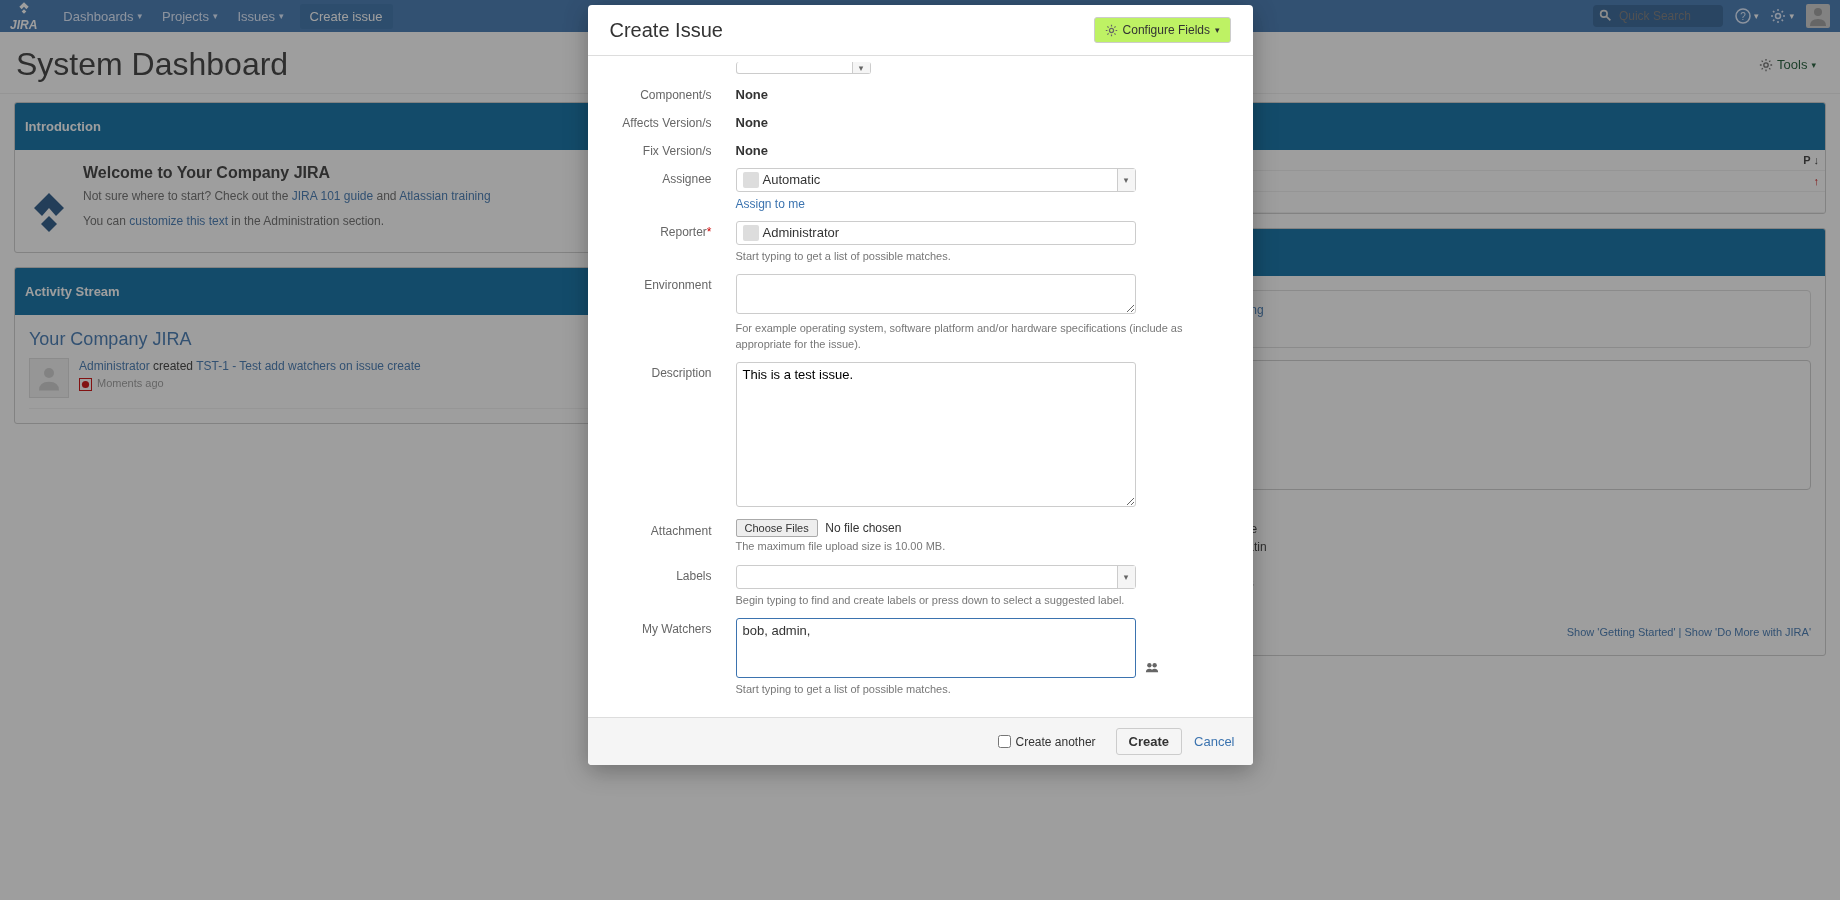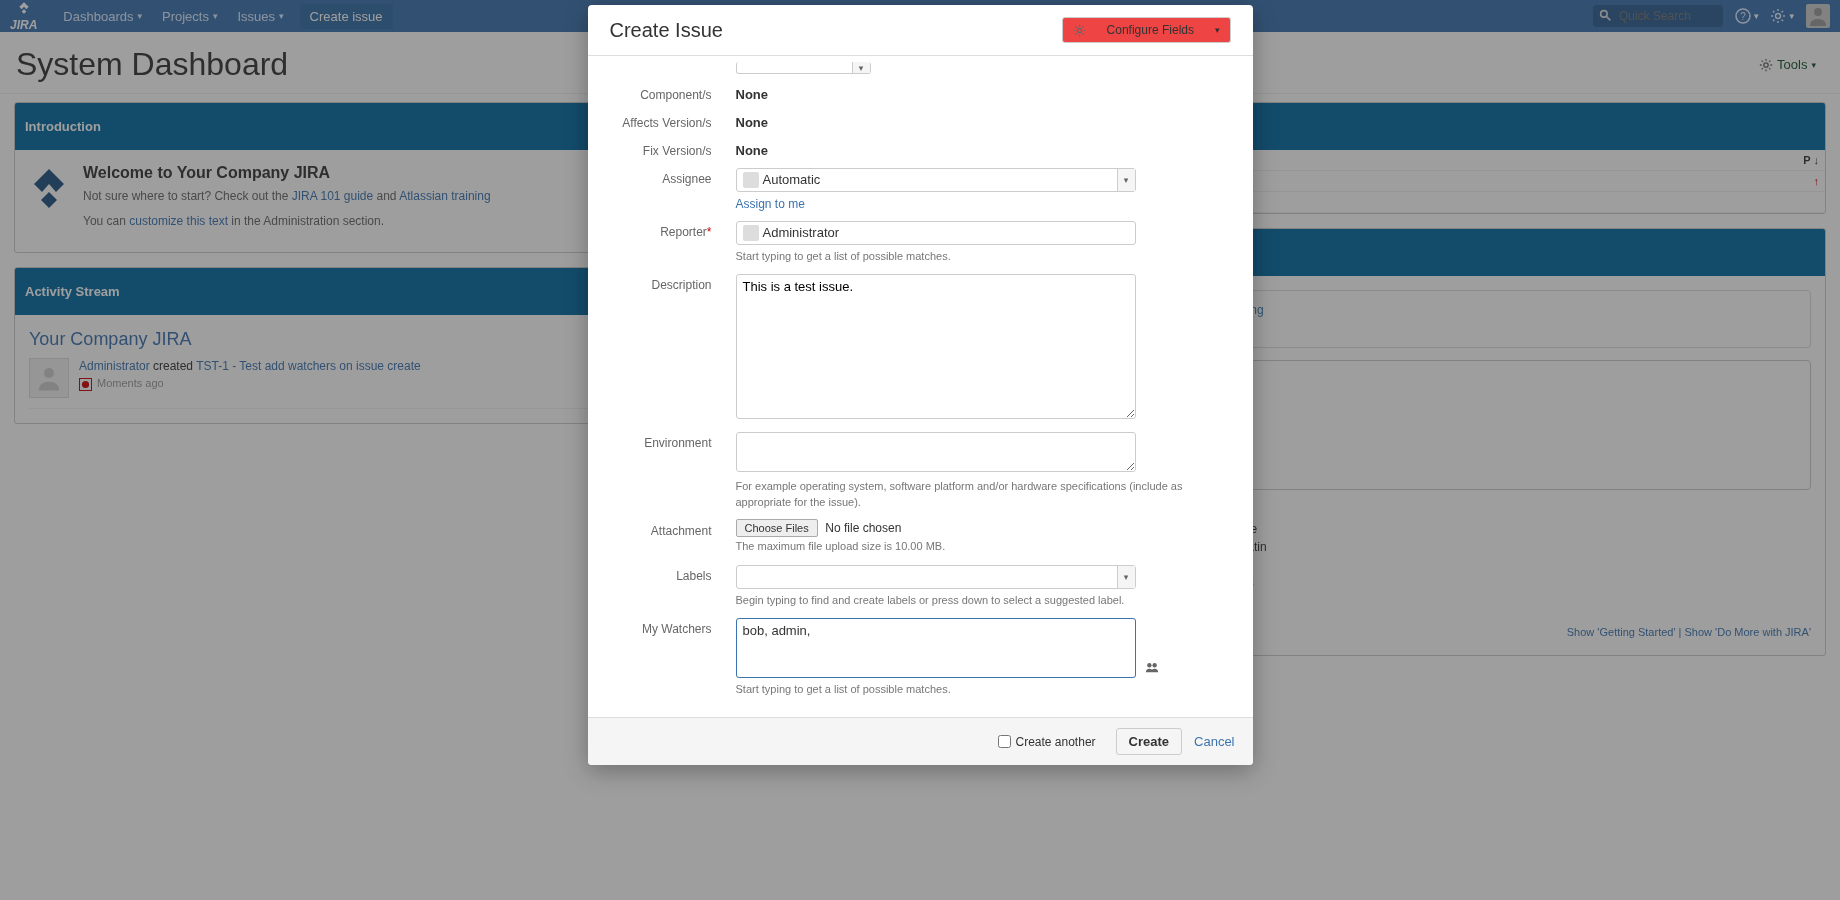--- a/index.html
+++ b/index.html
@@ -29,21 +29,21 @@
 .dash-col { padding: 8px 4px; }
 .left-col { width: 760px; }
 .right-col { flex: 1; }
 
 
 .gadget { border: 1px solid #ccc; border-radius: 3px; margin-bottom: 14px; overflow: hidden; background: #fff; }
 .gadget-header { background: #0369a1; color: #fff; padding: 16px 10px; font-size: 13px; font-weight: bold; }
 .gadget-body { padding: 14px; font-size: 12px; }
 
 
-.intro-body { display: flex; gap: 14px; align-items: flex-start; }
+.intro-body { display: flex; gap: 14px; align-items: flex-end; }
 .intro-logo { width: 40px; height: 50px; display:flex; align-items:center; justify-content:center; }
 .intro-content h2 { font-size: 16px; margin-bottom: 6px; color: #333; font-weight: bold; }
 .intro-content p { margin-bottom: 8px; color: #666; line-height: 1.4; }
 .intro-content a { color: #3b73af; text-decoration: none; }
 
 
 .activity-title { color: #3b73af; font-size: 18px; margin-bottom: 8px; }
 .activity-date { color: #999; font-size: 11px; border-top: 1px solid #eee; padding-top: 4px; margin-bottom: 10px; }
 .activity-item { display: flex; gap: 10px; border-bottom: 1px solid #f0f0f0; padding-bottom: 10px; }
 .activity-avatar { width: 40px; height: 40px; background: #f0f0f0; border: 1px solid #ddd; display: flex; align-items:center; justify-content:center; }
@@ -63,21 +63,21 @@
 .license-box h3 { color: #3b73af; font-size: 16px; font-weight: normal; margin-bottom: 8px; }
 .license-box p { margin-bottom: 6px; }
 .bottom-links { text-align: right; font-size: 11px; color: #3b73af; }
 .bottom-links a { color: #3b73af; text-decoration: none; }
 
 
 .overlay { position: fixed; inset: 0; background: rgba(40,40,40,0.45); display: flex; align-items: flex-start; justify-content: center; }
 .modal { background: #fff; width: 665px; border-radius: 4px; box-shadow: 0 6px 24px rgba(0,0,0,0.3); margin-top: 5px; max-height: 760px; display: flex; flex-direction: column; }
 .modal-header { display: flex; align-items: center; justify-content: space-between; padding: 12px 22px; border-bottom: 1px solid #ddd; }
 .modal-header h2 { font-size: 20px; font-weight: normal; color: #333; }
-.configure-btn { border: 1px solid #ccc; background: #ef4444; border-radius: 3px; padding: 5px 10px; font-size: 12px; color: #333; display: flex; align-items: center; gap: 21px; cursor: pointer; }
+.configure-btn { border: 1px solid #ccc; background: #bef264; border-radius: 3px; padding: 5px 10px; font-size: 12px; color: #333; display: flex; align-items: center; gap: 5px; cursor: pointer; }
 .modal-body { overflow-y: auto; flex: 1; padding: 10px 18px 16px; }
 .form-row { display: flex; align-items: flex-start; margin-bottom: 10px; }
 .form-label { width: 130px; text-align: right; padding-right: 24px; padding-top: 4px; font-size: 12px; color: #666; }
 .form-label.required::after { content: "*"; color: #c00; }
 .form-field { flex: 1; }
 .static-value { font-size: 13px; color: #333; padding-top: 3px; font-weight: bold; }
 .form-select, .form-input, .form-textarea { border: 1px solid #ccc; border-radius: 3px; padding: 4px 6px; font-size: 13px; font-family: inherit; }
 .form-select { width: 400px; height: 24px; background: #fff; display: flex; align-items: center; justify-content: space-between; position: relative; }
 .form-select .sel-caret { position: absolute; right: 0; top: 0; bottom:0; width: 18px; border-left: 1px solid #ccc; background: #f5f5f5; display:flex; align-items:center; justify-content:center; font-size: 9px; color:#666; }
 .form-textarea { width: 400px; resize: vertical; }
@@ -308,30 +308,30 @@
       <div class="form-row">
         <div class="form-label required">Reporter</div>
         <div class="form-field">
           <div class="form-select" style="width:400px;">
             <span><span class="user-icon"></span><span>Administrator</span></span>
           </div>
           <div class="hint">Start typing to get a list of possible matches.</div>
         </div>
       </div>
       <div class="form-row">
-        <div class="form-label">Description</div>
-        <div class="form-field">
-          <textarea class="form-textarea" rows="9" style="">This is a test issue.</textarea>
-        </div>
-      </div>
-      <div class="form-row">
         <div class="form-label">Environment</div>
         <div class="form-field">
           <textarea class="form-textarea" rows="2" style=""></textarea>
           <div class="hint">For example operating system, software platform and/or hardware specifications (include as appropriate for the issue).</div>
+        </div>
+      </div>
+      <div class="form-row">
+        <div class="form-label">Description</div>
+        <div class="form-field">
+          <textarea class="form-textarea" rows="9" style="">This is a test issue.</textarea>
         </div>
       </div>
       <div class="form-row">
         <div class="form-label">Attachment</div>
         <div class="form-field">
           <span class="file-btn">Choose Files</span>
           <span style="margin-left:4px;font-size:12px;color:#333;">No file chosen</span>
           <div class="hint">The maximum file upload size is 10.00 MB.</div>
         </div>
       </div>

